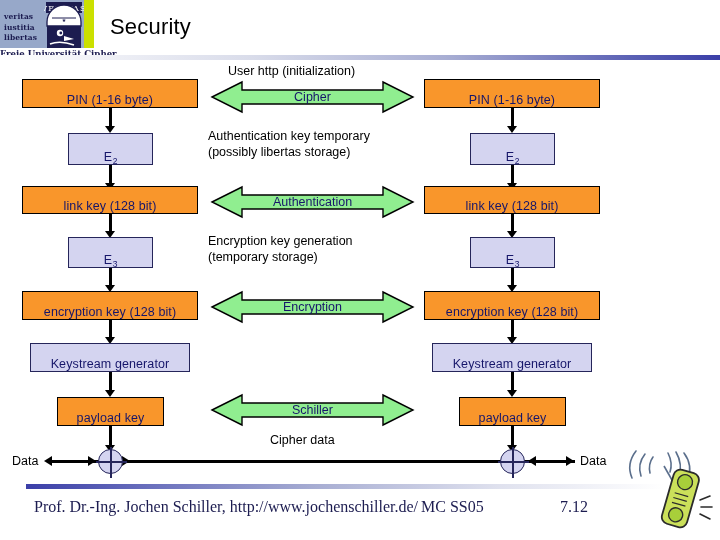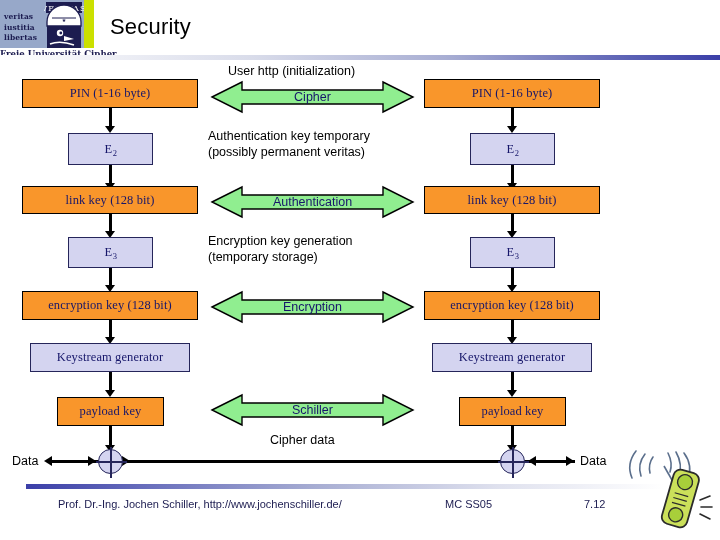--- a/index.html
+++ b/index.html
@@ -28,30 +28,30 @@
   .slide-title{position:absolute;left:110px;top:14px;font-size:22px;color:#000;
     font-family:"Liberation Sans", sans-serif;letter-spacing:.2px;}
 
   
   .rule-top{position:absolute;left:0;top:55px;width:720px;height:5px;
     background:linear-gradient(to right,#ffffff 0%,#f2f3f8 12%,#d9dcea 35%,#a8aed3 62%,#5a60b4 88%,#3b3fa8 100%);}
   .rule-bottom{position:absolute;left:26px;top:484px;width:694px;height:5px;
     background:linear-gradient(to right,#3b3fa8 0%,#6a70bd 18%,#a8aed3 42%,#dfe1ee 68%,#ffffff 92%,#ffffff 100%);}
 
   
-  .footer{position:absolute;top:498px;font-size:11px;color:#1c1c50;
-    font-family:Liberation Sans, sans-serif;white-space:nowrap;margin-left:24px;}
+  .footer{position:absolute;top:498px;font-size:16px;color:#1c1c50;
+    font-family:Liberation Serif, serif;white-space:nowrap;}
   .footer-author{left:34px;}
   .footer-course{left:421px;}
   .footer-page{left:560px;}
 
   
   .box{position:absolute;box-sizing:border-box;border:1.4px solid #000;
-    display:flex;align-items:center;justify-content:center;
-    font-size:12.5px;white-space:nowrap;letter-spacing:.1px;font-family:Liberation Serif, serif;}
+    display:flex;align-items:flex-end;justify-content:center;
+    font-size:12.5px;white-space:nowrap;letter-spacing:.1px;}
   .box.orange{background:#f9962b;color:#16166a;border-color:#000000;}
   .box.lav{background:#d4d4f0;color:#16166a;border-color:#25255a;}
   .box sub{font-size:8.5px;vertical-align:baseline;position:relative;top:3px;left:.5px;}
 
   
   .varrow{position:absolute;width:11px;}
   .varrow .shaft{position:absolute;left:4px;top:0;width:3px;background:#000;}
   .varrow .head{position:absolute;left:0;width:0;height:0;
     border-left:5.5px solid transparent;border-right:5.5px solid transparent;
     border-top:7px solid #000;}
@@ -224,21 +224,21 @@
   </div>
   <div class="varrow" style="left:507px;top:426px;height:26px;">
     <div class="shaft" style="height:19px;"></div>
       <div class="head" style="top:19px;"></div>
   </div>
 
   <div class="caption" style="left:228px;top:63px;">User http (initialization)</div>
 
   <div class="caption" style="left:208px;top:128px;width:230px;">
     <div>Authentication key temporary</div>
-    <div>(possibly permanent veritas)</div>
+    <div>(possibly libertas storage)</div>
   </div>
 
   <div class="caption" style="left:208px;top:233px;width:230px;">
     <div>Encryption key generation</div>
     <div>(temporary storage)</div>
   </div>
 
   <div class="caption" style="left:270px;top:432px;">Cipher data</div>
 
   <div class="dbl-arrow" style="left:210px;top:80px;width:205px;height:34px;">

